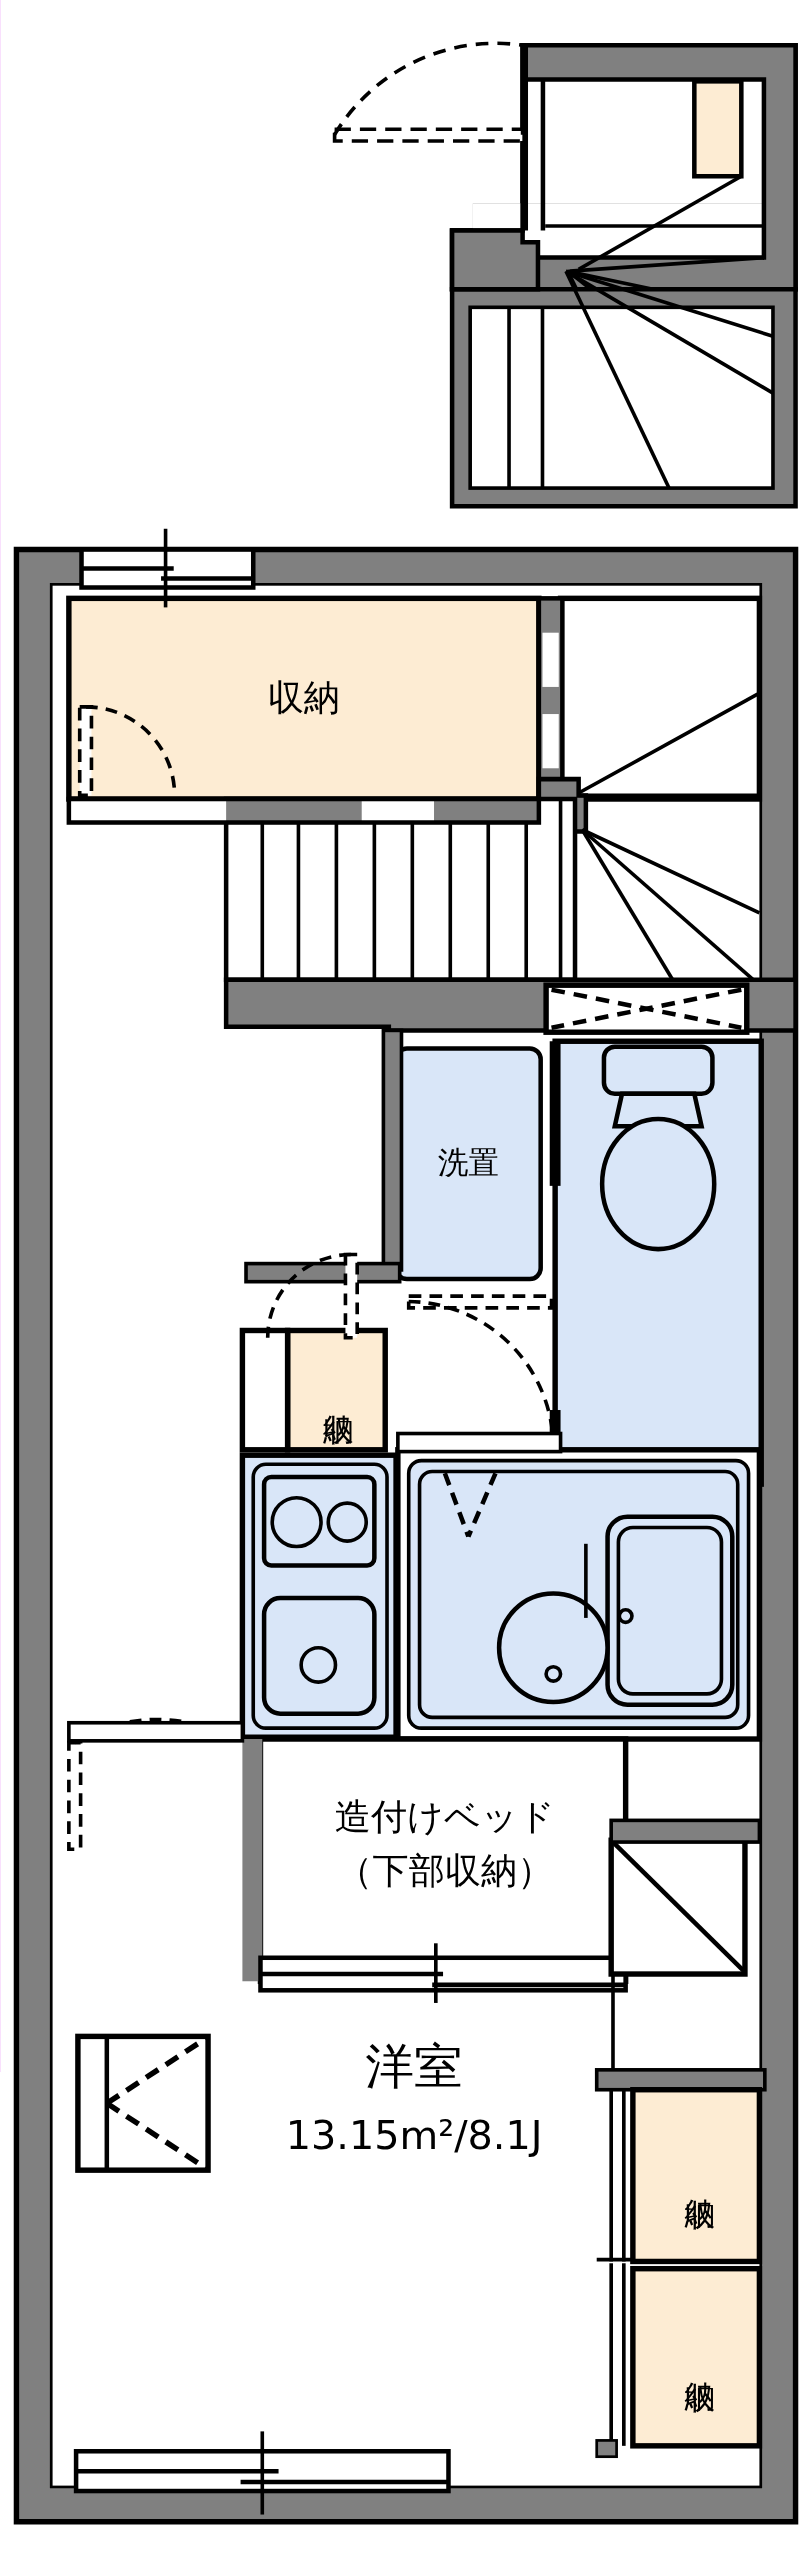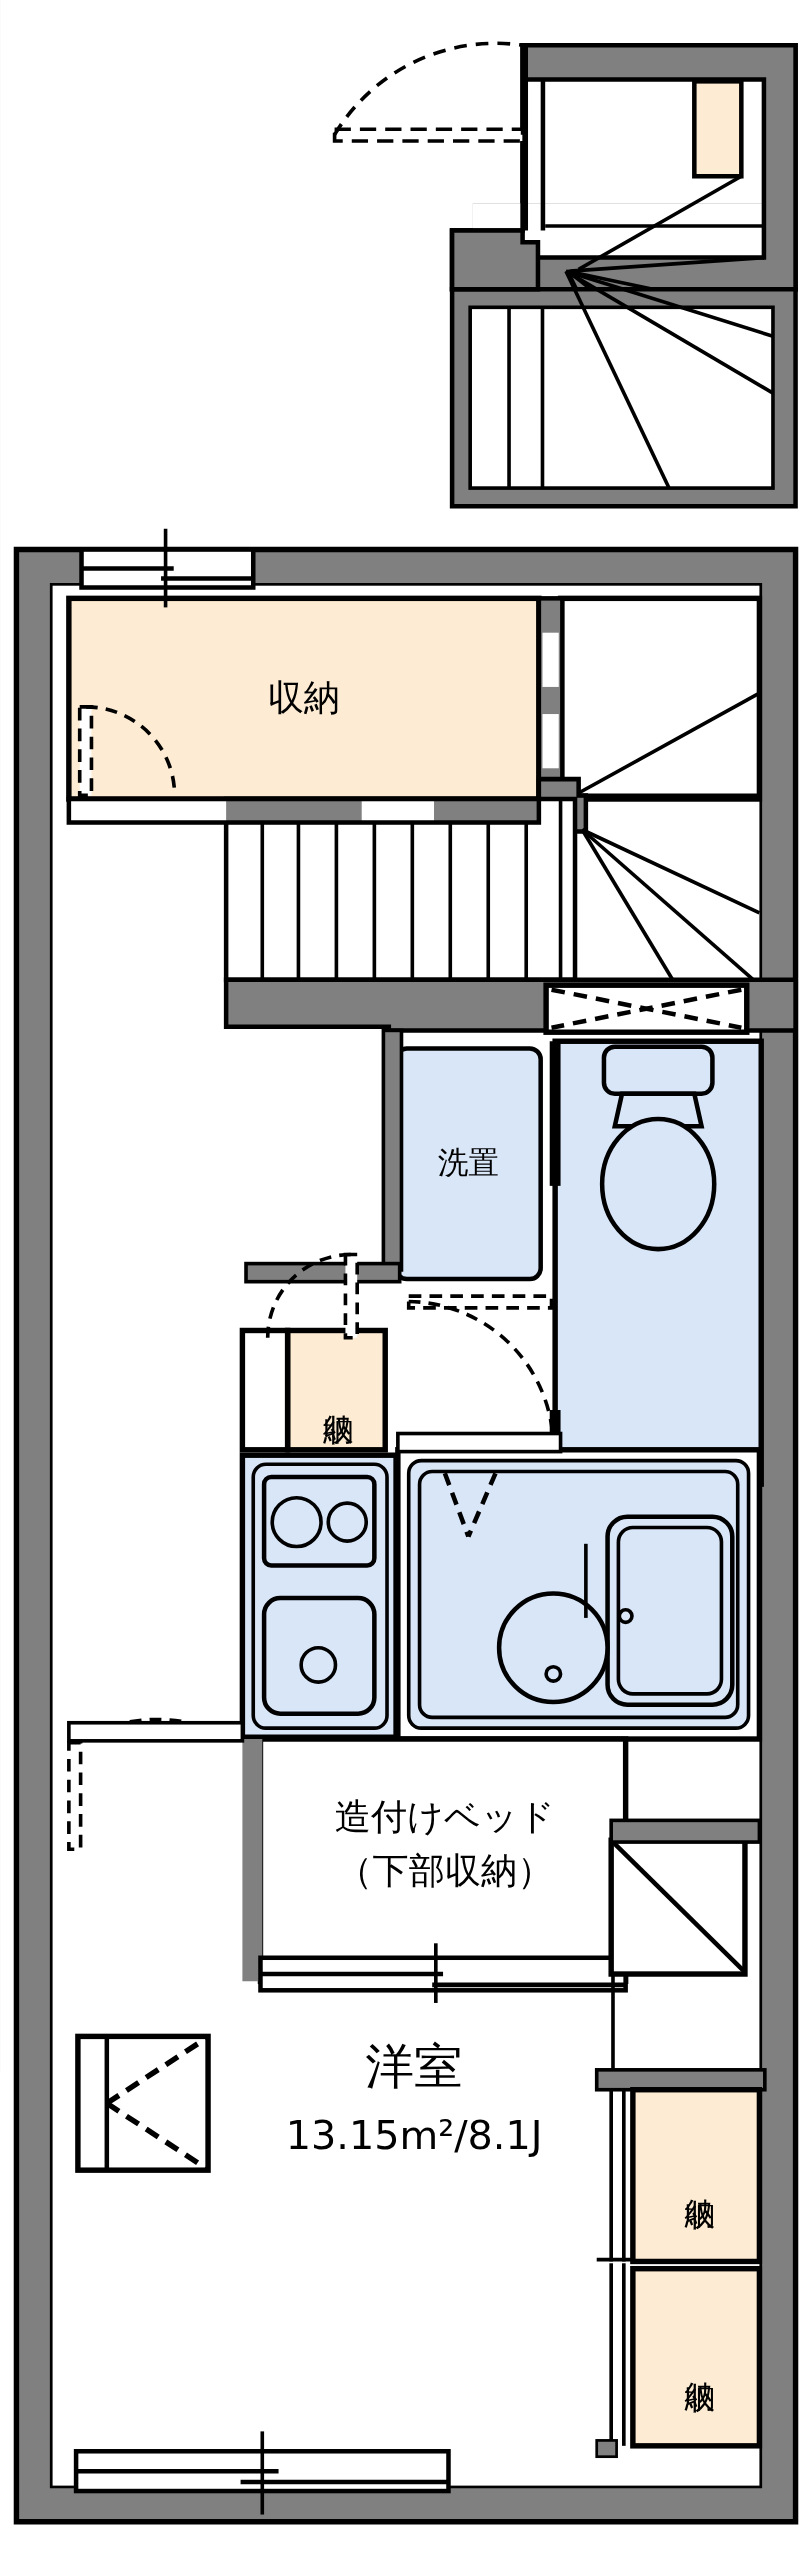--- a/index.html
+++ b/index.html
@@ -10,21 +10,21 @@
   body {
     width: 812px;
     height: 2576px;
     font-family: "DejaVu Sans", "Liberation Sans", sans-serif;
     overflow: hidden;
   }
   #floorplan-root {
     position: relative;
     width: 812px;
     height: 2072px;
-    background: #e5e5e5;
+    background: #d946ef;
     text-align: center;
   }
   svg#plan-svg {
     display: block;
     width: 812px;
     height: 2576px;
   }
   .label-text {
     font-family: "DejaVu Sans", "Liberation Sans", sans-serif;
     fill: #000000;

